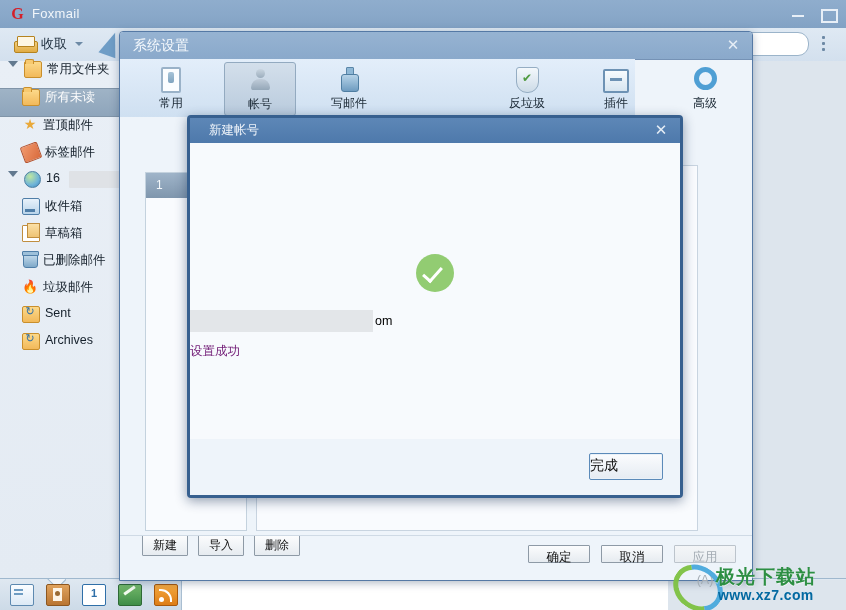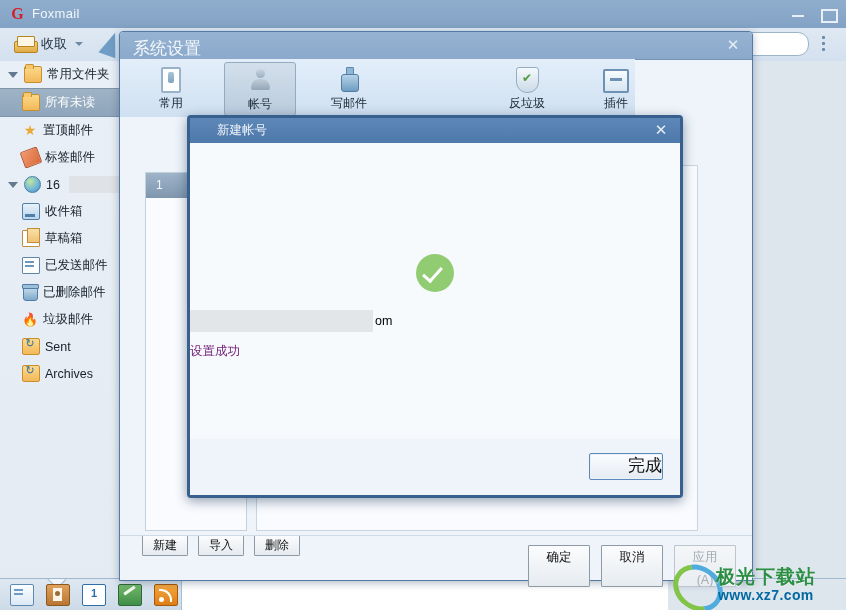--- a/index.html
+++ b/index.html
@@ -93,21 +93,21 @@
   }
   .kebab i{display:block;width:3px;height:3px;background:#6d89a5;margin-bottom:3px;border-radius:1px;}
 
   
   .sidebar{
     position:absolute;left:0;top:61px;width:137px;height:517px;
     background:linear-gradient(180deg,#e9eff6 0%,#e4ebf3 100%);
     border-right:1px solid #b9c9d8;
   }
   .side-row{
-    height:27px;display:flex;align-items:center;gap:5px;padding-left:8px;
+    height:27px;display:flex;gap:5px;padding-left:8px;
     font-size:12.5px;color:#15202b;cursor:default;position:relative;
   }
   .side-row.sel{
     background:linear-gradient(180deg,#9fb3c6 0%,#8ea5bb 100%);
     border-top:1px solid #8094a8;border-bottom:1px solid #8094a8;
   }
   .side-row.sel .side-label{color:#fdfdfd;}
   .side-row.indent{padding-left:22px;}
   .tri{
     width:0;height:0;border-left:5px solid transparent;border-right:5px solid transparent;
@@ -226,21 +226,21 @@
     border:1px solid #5579a5;
     border-radius:4px 4px 0 0;
     box-shadow:0 2px 9px rgba(30,55,85,.35);
   }
   .settings-title{
     position:absolute;left:0;top:0;width:632px;height:27px;
     background:linear-gradient(180deg,#96b3d2 0%,#8aa9cb 100%);
     border-radius:3px 3px 0 0;border-bottom:1px solid #7592b5;
   }
   .settings-title .txt{
-    position:absolute;left:13px;top:5px;font-size:17px;color:#f4f8fc;
+    position:absolute;left:13px;top:5px;font-size:14px;color:#f4f8fc;
   }
   .dlg-x{
     position:absolute;right:8px;top:3px;width:22px;height:20px;
     color:#e6eef6;font-size:15px;line-height:20px;text-align:center;cursor:default;
   }
   .settings-tabs{
     position:absolute;left:0;top:27px;width:515px;height:58px;
     background:linear-gradient(180deg,#e3eefa 0%,#cfe0f1 100%);
     border-bottom:1px solid #a9c0d8;
   }
@@ -340,37 +340,37 @@
     position:absolute;right:18px;width:28px;height:21px;background:#ffffff;border:1px solid #9aa6b2;
   }
   .settings-footer{
     position:absolute;left:0;bottom:0;width:632px;height:44px;
     border-top:1px solid #cfdae5;
   }
   .footer-btns{
     position:absolute;right:16px;top:9px;display:flex;gap:11px;
   }
   .btn-lg{
-    width:62px;height:42px;line-height:23px;font-size:12.5px;
+    width:62px;height:18px;line-height:23px;font-size:12.5px;
   }
 
   
   .newacct-dlg{
     position:absolute;left:186px;top:114px;width:496px;height:383px;
     background:#f7fafd;
     border:3px solid #37608f;
     border-radius:4px;
     box-shadow:0 3px 12px rgba(20,45,80,.45);
     box-sizing:border-box;
   }
   .na-title{
     position:absolute;left:0;top:0;right:0;height:25px;
     background:linear-gradient(180deg,#5d87b7 0%,#4e79ab 100%);
   }
-  .na-title .txt{position:absolute;left:27px;top:4px;font-size:12.5px;color:#eef3f9;}
+  .na-title .txt{position:absolute;left:19px;top:4px;font-size:12.5px;color:#eef3f9;}
   .na-x{
     position:absolute;right:9px;top:2px;width:20px;height:20px;color:#e7eef6;
     font-size:15px;line-height:20px;text-align:center;cursor:default;
   }
   .na-body{
     position:absolute;left:0;top:25px;right:0;height:296px;
     background:#f7fafd;border-bottom:1px solid #cfdae7;
   }
   .check-circle{
     position:absolute;left:50%;margin-left:-19px;top:111px;width:38px;height:38px;border-radius:50%;
@@ -390,21 +390,21 @@
   .email-suffix{display:inline-block;vertical-align:middle;margin-left:2px;}
   .succ-text{
     position:absolute;left:0;right:0;top:200px;text-align:left;font-size:12.5px;color:#701a75;
   }
   .na-footer{
     position:absolute;left:0;right:0;bottom:0;height:56px;
     background:#eef4fa;
   }
   .na-done{
     position:absolute;right:17px;top:14px;width:72px;height:25px;line-height:23px;
-    text-align:right;font-size:17px;
+    text-align:left;font-size:14px;
     background:linear-gradient(180deg,#fbfcfe 0%,#e5ebf2 100%);
     border:1px solid #5b8ab9;border-radius:2px;color:#111;cursor:default;
     box-shadow:0 0 0 1px #eaf1f8 inset;
   }
 
   
   .watermark{
     position:absolute;right:4px;bottom:2px;width:172px;height:46px;pointer-events:none;
   }
   .wm-text{
@@ -484,24 +484,20 @@
       </div>
       <div class="side-row indent">
         <span class="ic ic-inbox2"></span>
         <span class="side-label">收件箱</span>
       </div>
       <div class="side-row indent">
         <span class="ic ic-draft"></span>
         <span class="side-label">草稿箱</span>
       </div>
       <div class="side-row indent">
-        <span class="ic ic-sent"></span>
-        <span class="side-label">已发送邮件</span>
-      </div>
-      <div class="side-row indent">
         <span class="ic ic-trash"></span>
         <span class="side-label">已删除邮件</span>
       </div>
       <div class="side-row indent">
         <span class="ic ic-junk">🔥</span>
         <span class="side-label">垃圾邮件</span>
       </div>
       <div class="side-row indent">
         <span class="ic ic-arcfolder"></span>
         <span class="side-label">Sent</span>
@@ -560,20 +556,26 @@
             <i class="i-antispam" style="display: block;"></i>
           </span>
           <span class="lbl">反垃圾</span>
         </div>
         <div class="stab" style="left: 460px;">
           <span class="stab-ico">
             <i class="i-plugin" style="display: block;"></i>
           </span>
           <span class="lbl">插件</span>
         </div>
+        <div class="stab" style="left: 549px;">
+          <span class="stab-ico">
+            <i class="i-advanced" style="display: block;"></i>
+          </span>
+          <span class="lbl">高级</span>
+        </div>
       </div>
 
     <div class="settings-body">
       <div class="acct-list">
         <div class="acct-item">1</div>
       </div>
 
       <div class="acct-fields">
         <div class="field-box" style="top:18px;"></div>
         <div class="field-box" style="top:60px;"></div>

